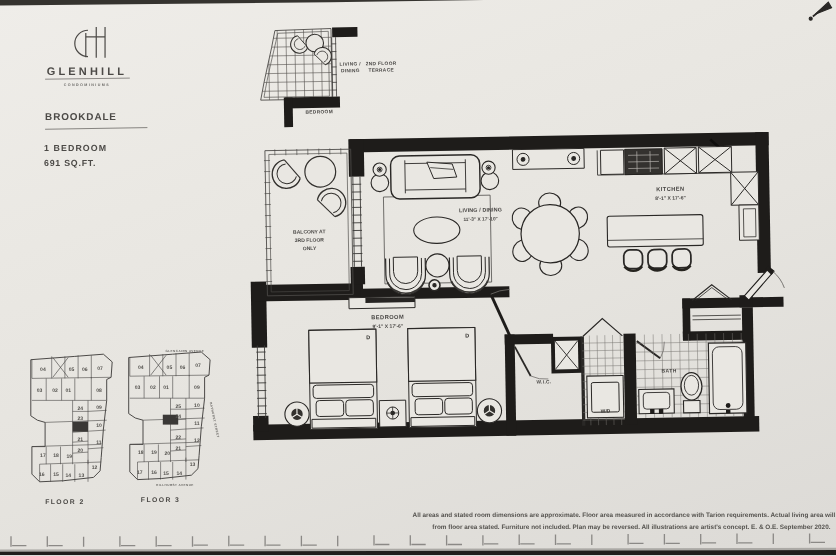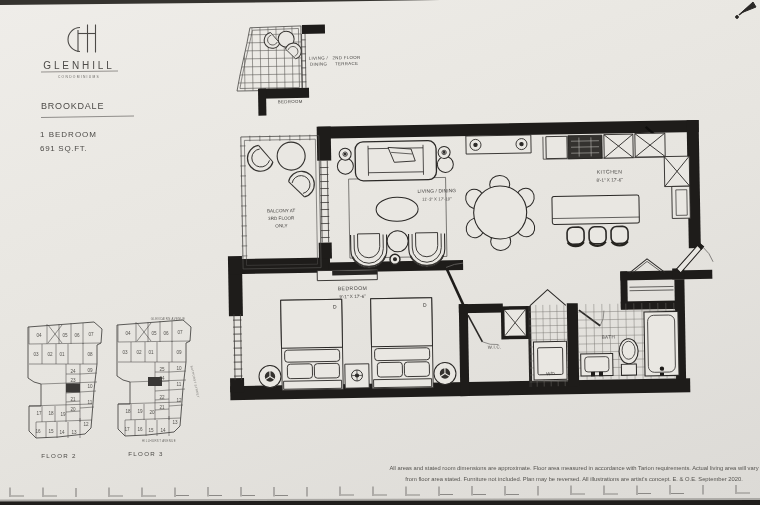--- a/index.html
+++ b/index.html
@@ -1,18 +1,18 @@
 <!DOCTYPE html>
 <html><head>
 <meta charset="utf-8">
 <style>
   html,body{margin:0;padding:0;}
   body{width:760px;height:505px;overflow:hidden;font-family:"Liberation Sans",sans-serif;}
   #page{position:relative;width:760px;height:505px;
-    background:linear-gradient(160deg,#efede9 0%,#eae8e3 30%,#e6e4df 55%,#dcdad6 100%);}
+    background:linear-gradient(160deg,#efede9 0%,#eae8e3 30%,#e6e4df 55%,#dcdad6 100%);font-weight:bold;}
   svg{position:absolute;left:0;top:0;filter:blur(0.32px);}
   text{font-family:"Liberation Sans",sans-serif;-webkit-font-smoothing:antialiased;}
 </style>
 </head>
 <body>
 <div id="page">
 <svg width="760" height="505" viewBox="0 0 760 505">
 <defs>
 <clipPath id="terrclip">
           <path d="M254,24 L305,23 L305,87 L240,87 C244,65 250,45 254,24 Z"></path>

